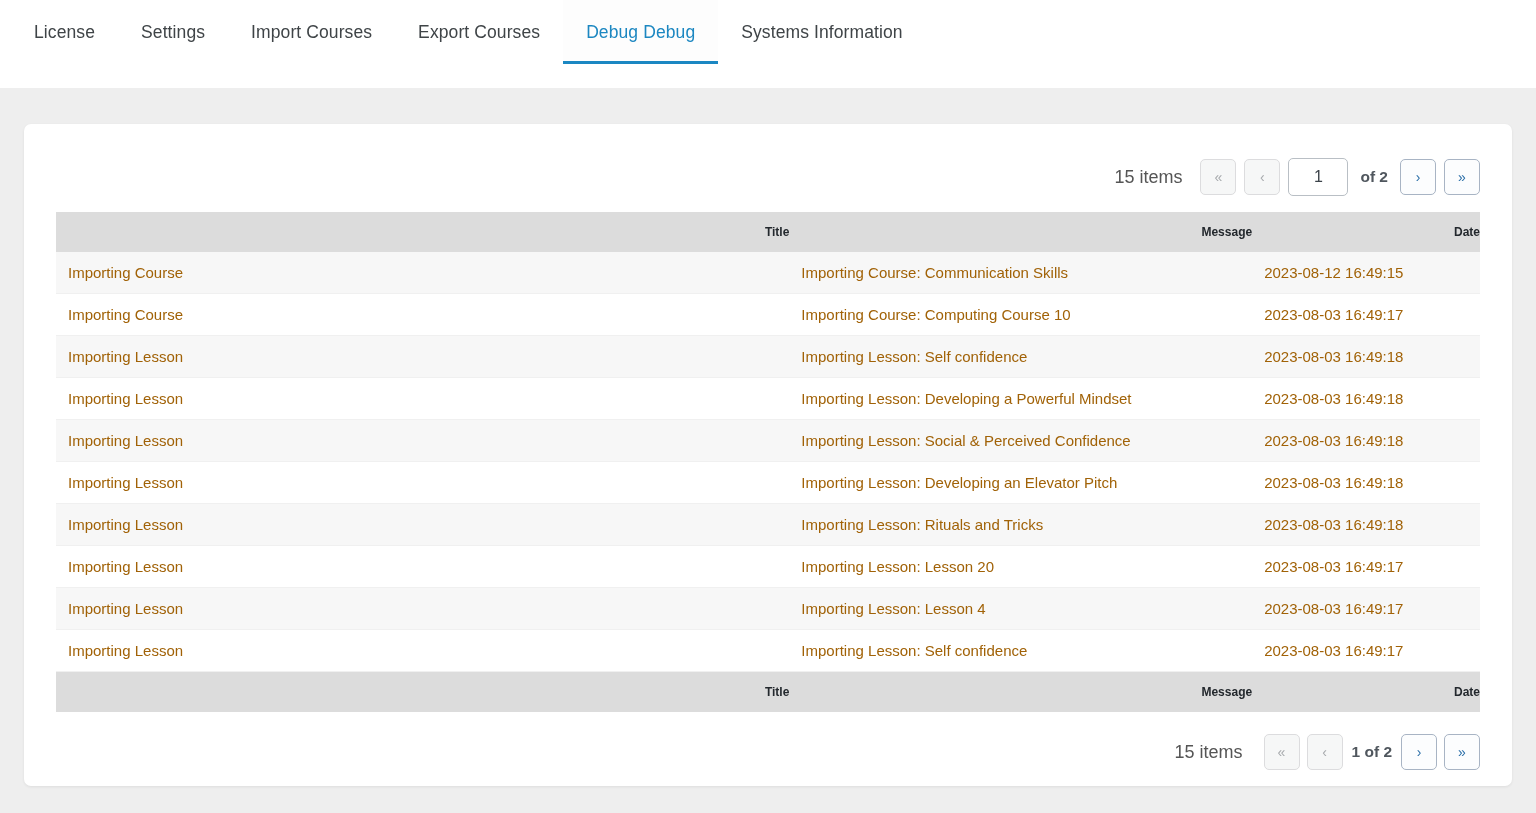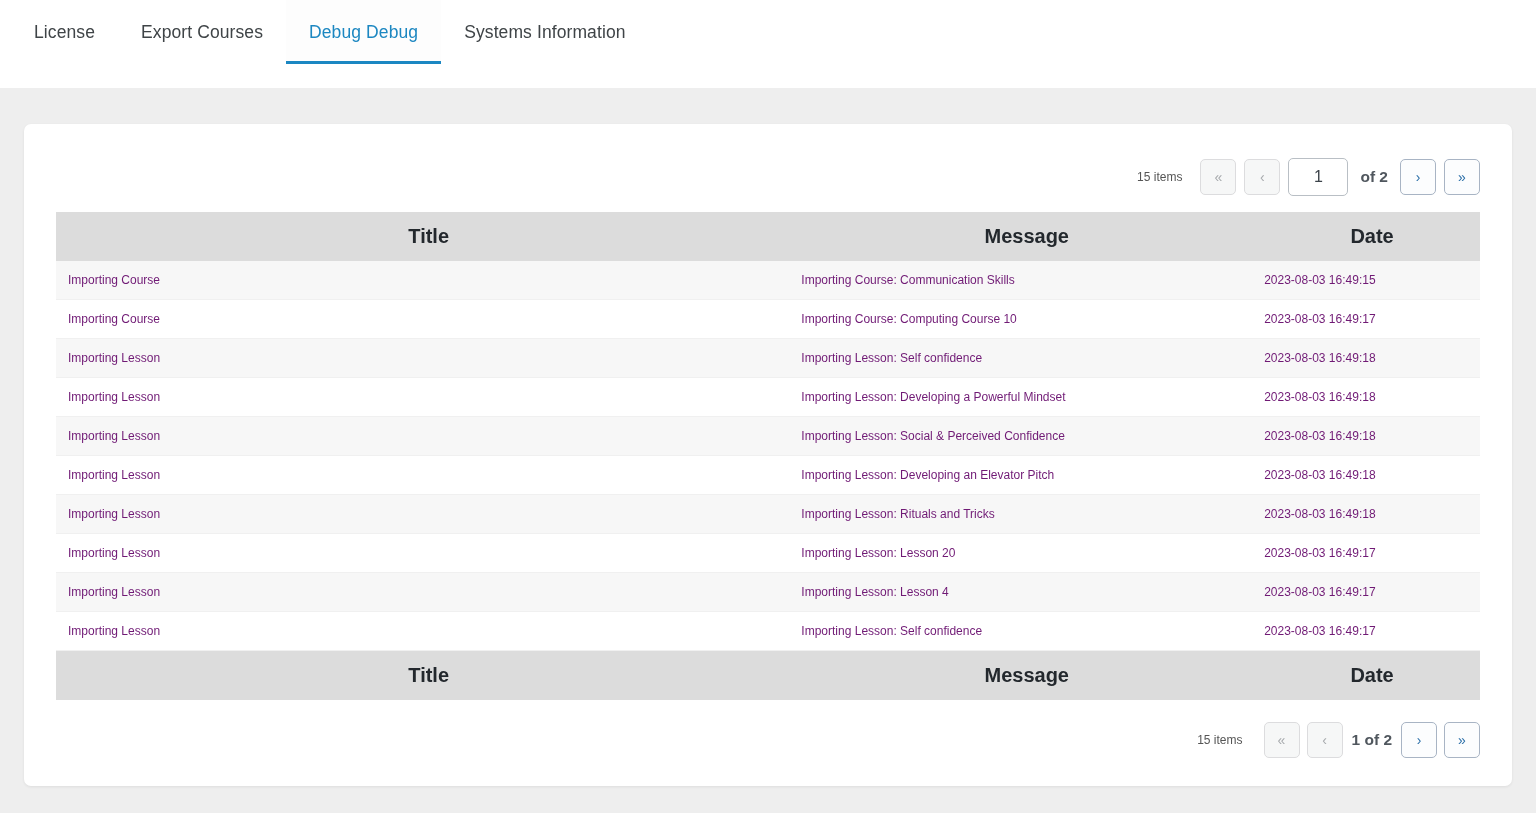--- a/index.html
+++ b/index.html
@@ -75,21 +75,21 @@
   
   .pagination {
     display: flex;
     align-items: center;
     justify-content: flex-end;
     gap: 8px;
   }
   .pagination.top { padding-right: 0; margin-bottom: 16px; }
   .pagination.bottom { margin-top: 22px; gap: 7px; }
   .items-count {
-    font-size: 12px;
+    font-size: 18px;
     color: #555;
     margin-right: 10px;
   }
   .pagination.bottom .items-count { margin-right: 14px; }
   .pg-btn {
     width: 36px;
     height: 36px;
     border-radius: 5px;
     display: flex;
     align-items: center;
@@ -131,47 +131,49 @@
 
   
   table.logs {
     width: 100%;
     border-collapse: collapse;
     table-layout: fixed;
   }
   table.logs th {
     background: #dcdcdc;
     color: #23282d;
-    font-size: 20px;
+    font-size: 12px;
     font-weight: 600;
-    text-align: center;
+    text-align: right;
     padding: 13px 0 13px 12px;
     border: none;
   }
   table.logs tfoot th { background: #dcdcdc; }
   table.logs td {
-    font-size: 12px;
-    color: #701a75;
+    font-size: 15px;
+    color: #a16207;
     padding: 12px 0 12px 12px;
     border-bottom: 1px solid #f0f0f0;
     white-space: nowrap;
     overflow: hidden;
     text-overflow: ellipsis;
   }
   table.logs tbody tr:nth-child(odd) { background: #f7f7f7; }
   table.logs tbody tr:nth-child(even) { background: #ffffff; }
   .col-title { width: 51.5%; }
   .col-message { width: 32.5%; }
   .col-date { width: 16%; }
 </style>
 </head>
 <body>
 
 <div class="tabbar">
     <button class="tab">License</button>
+    <button class="tab">Settings</button>
+    <button class="tab">Import Courses</button>
     <button class="tab">Export Courses</button>
     <button class="tab active">Debug Debug</button>
     <button class="tab">Systems Information</button>
   </div>
 
 <div class="page">
   <div class="card">
 
     <div class="pagination top">
       <span class="items-count">15 items</span>
@@ -193,21 +195,21 @@
         <tr>
           <th>Title</th>
           <th>Message</th>
           <th>Date</th>
         </tr>
       </thead>
       <tbody>
           <tr>
             <td>Importing Course</td>
             <td>Importing Course: Communication Skills</td>
-            <td>2023-08-03 16:49:15</td>
+            <td>2023-08-12 16:49:15</td>
           </tr>
           <tr>
             <td>Importing Course</td>
             <td>Importing Course: Computing Course 10</td>
             <td>2023-08-03 16:49:17</td>
           </tr>
           <tr>
             <td>Importing Lesson</td>
             <td>Importing Lesson: Self confidence</td>
             <td>2023-08-03 16:49:18</td>

